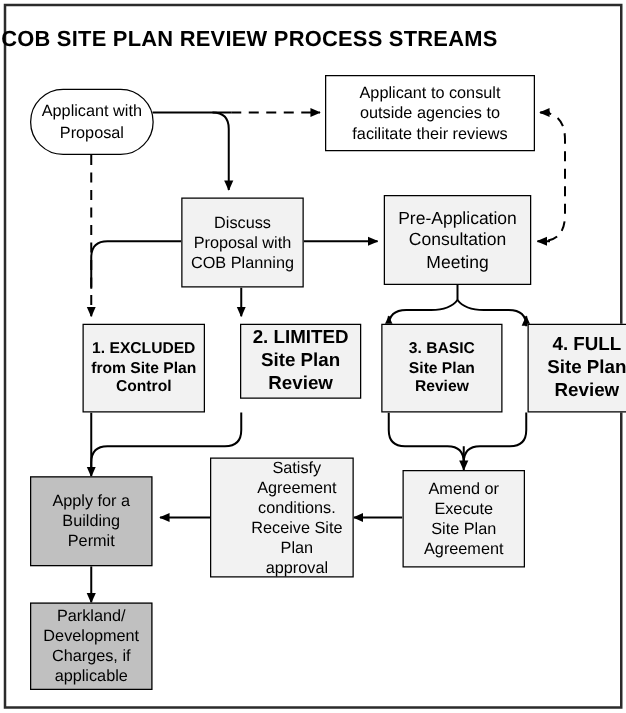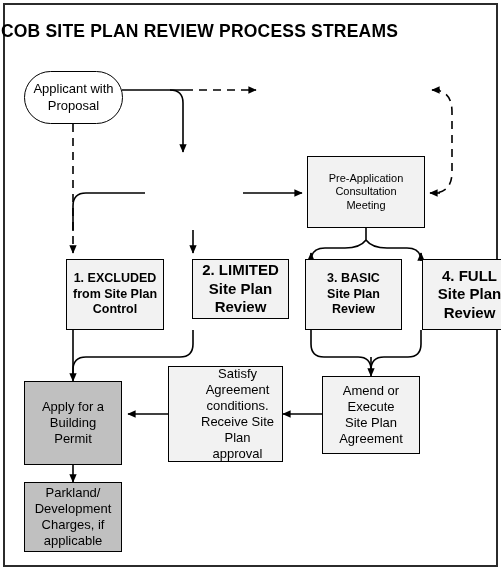--- a/index.html
+++ b/index.html
@@ -133,23 +133,33 @@
       <path d="M 73 453 L 73 482" marker-end="url(#arrowSolid)"></path>
 
     </g>
   </svg>
 
   <div class="node pill" style="left:24px; top:71px; width:99px; height:53px; font-size:13px;">
     <span class="node-text">Applicant with
 Proposal</span>
   </div>
 
-
-
-  <div class="node n-rect fill-light" style="left:307px; top:156px; width:118px; height:72px; font-size:11px;">
+  <div class="node n-rect fill-white" style="left:260px; top:60px; width:168px; height:61px; font-size:13px;">
+    <span class="node-text">Applicant to consult
+outside agencies to
+facilitate their reviews</span>
+  </div>
+
+  <div class="node n-rect fill-light" style="left:145px; top:158px; width:98px; height:72px; font-size:13px;">
+    <span class="node-text">Discuss
+Proposal with
+COB Planning</span>
+  </div>
+
+  <div class="node n-rect fill-light" style="left:307px; top:156px; width:118px; height:72px; font-size:14px;">
     <span class="node-text">Pre-Application
 Consultation
 Meeting</span>
   </div>
 
   <div class="node n-rect fill-light bold" style="left:24px; top:259px; width:98px; height:71px; font-size:12.5px;">
     <span class="node-text">1. EXCLUDED
 from Site Plan
 Control</span>
   </div>
@@ -165,21 +175,21 @@
 Site Plan
 Review</span>
   </div>
 
   <div class="node n-rect fill-light bold" style="left:380px; top:259px; width:95px; height:71px; font-size:15px;">
     <span class="node-text">4. FULL
 Site Plan
 Review</span>
   </div>
 
-  <div class="node n-rect fill-gray" style="left:24px; top:381px; width:98px; height:84px; font-size:13px;">
+  <div class="node n-rect fill-gray" style="left:24px; top:381px; width:98px; height:72px; font-size:13px;">
     <span class="node-text">Apply for a
 Building
 Permit</span>
   </div>
 
   <div class="node n-rect fill-gray" style="left:24px; top:482px; width:98px; height:70px; font-size:13px;">
     <span class="node-text">Parkland/
 Development
 Charges, if
 applicable</span>

